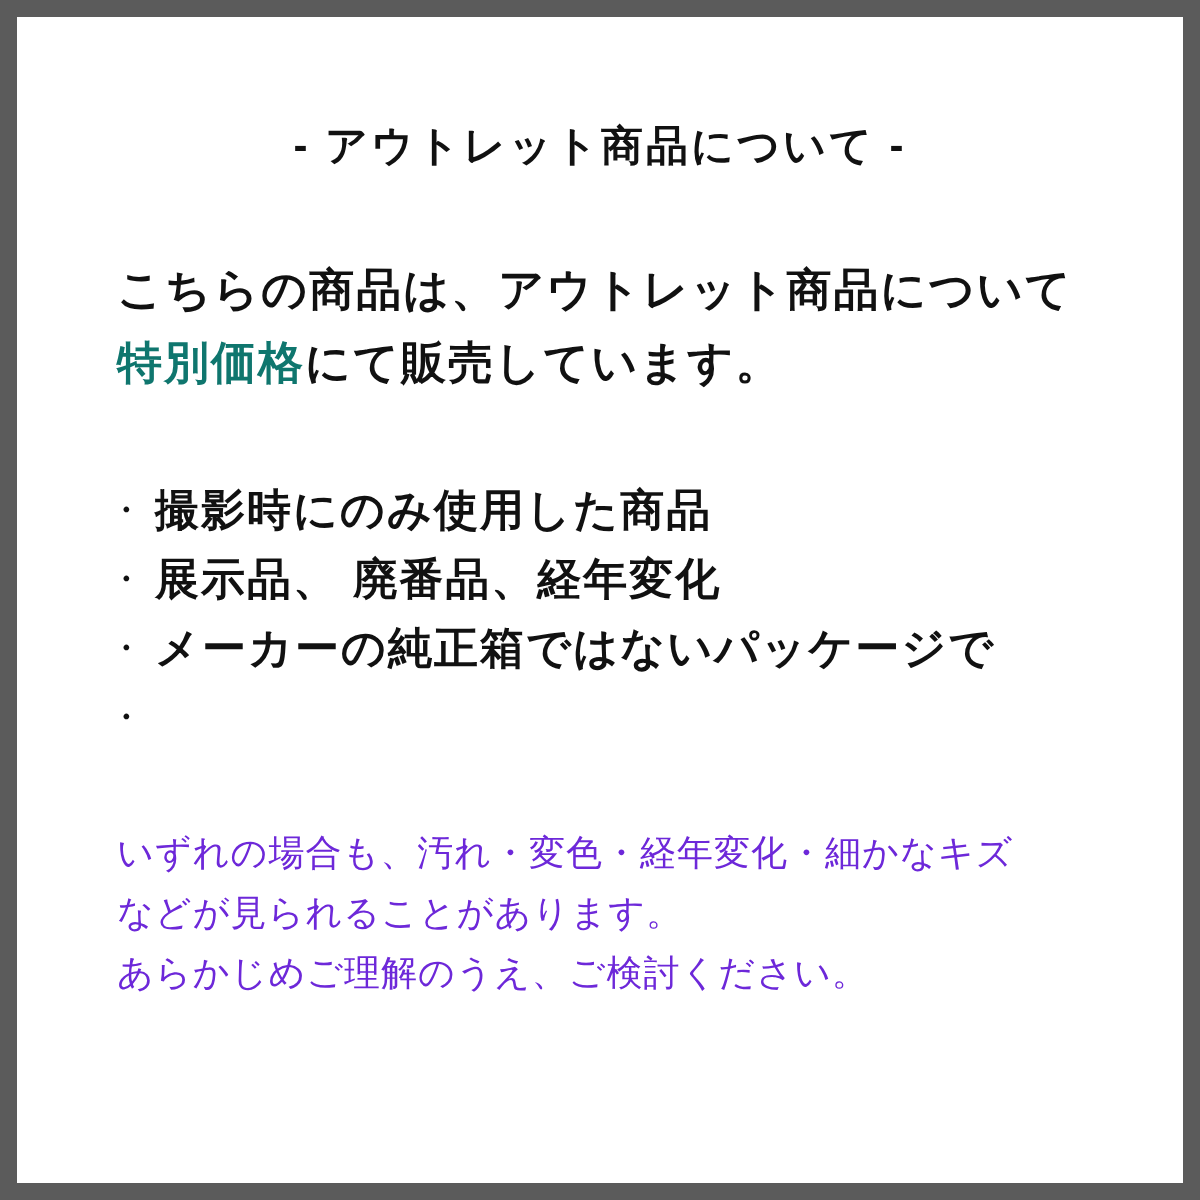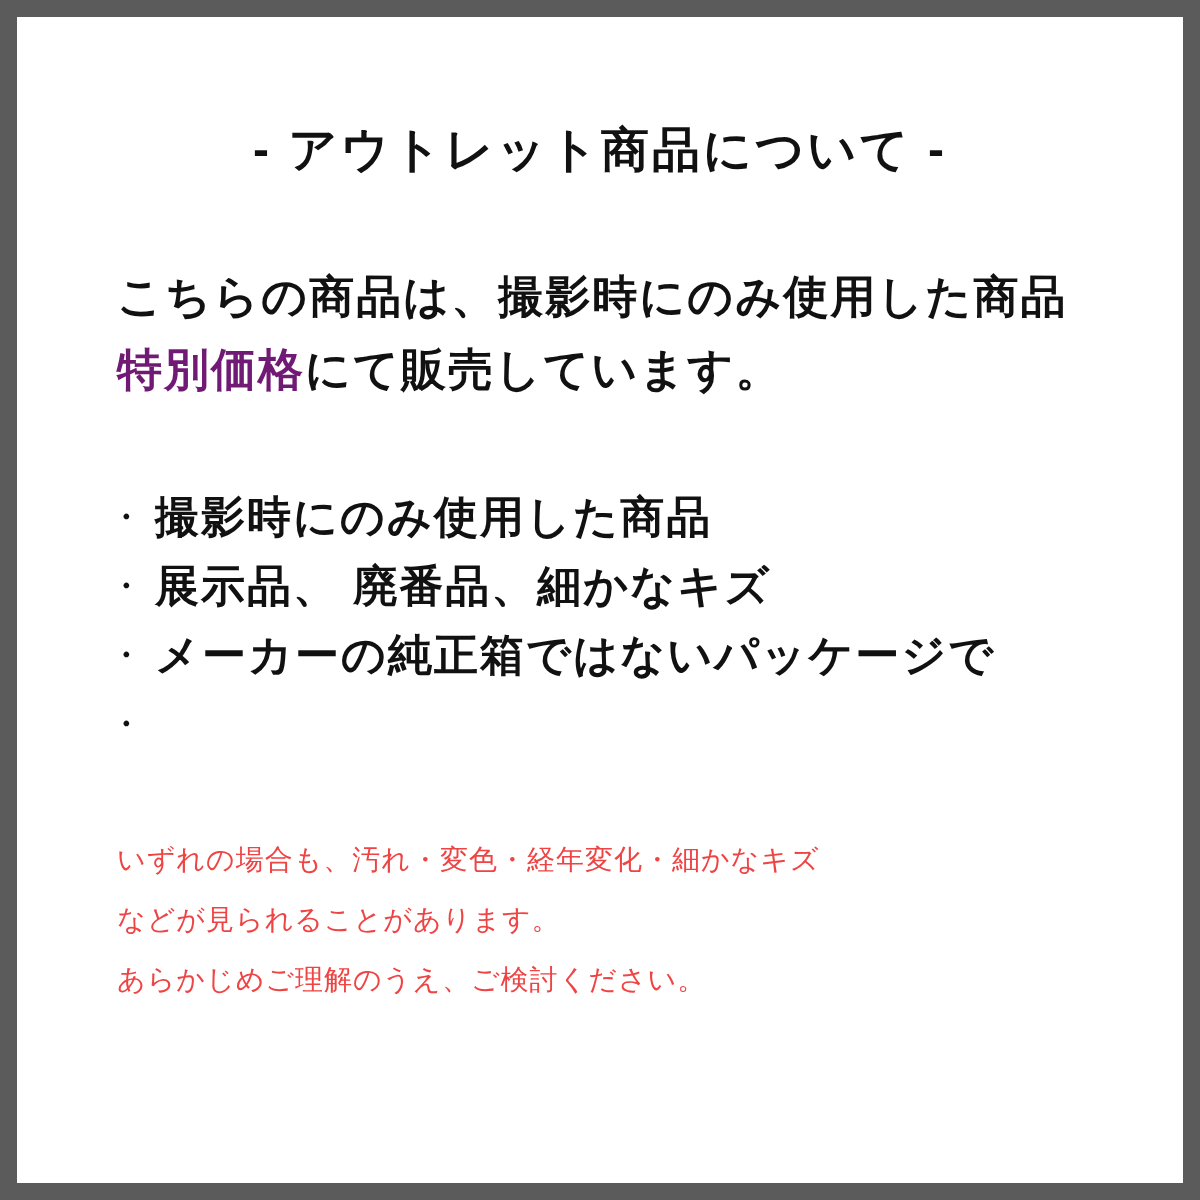--- a/index.html
+++ b/index.html
@@ -21,39 +21,39 @@
     width: 100%;
     height: 100%;
     background: #ffffff;
     color: #111111;
     overflow: hidden;
   }
 
   .title {
     margin-top: 103px;
     text-align: center;
-    font-size: 48px;
+    font-size: 42px;
     font-weight: 800;
     letter-spacing: 3px;
     line-height: 1.25;
     color: #111111;
     white-space: nowrap;
   }
 
   .intro {
     margin: 80px 40px 0 100px;
     font-size: 45px;
     font-weight: 800;
     letter-spacing: 2px;
     line-height: 73px;
     color: #111111;
   }
 
   .intro .red {
-    color: #701a75;
+    color: #0f766e;
   }
 
   .bullets {
     list-style: none;
     margin: 76px 30px 0 94px;
   }
 
   .bullet {
     display: flex;
     align-items: flex-start;
@@ -71,49 +71,49 @@
     letter-spacing: 0;
   }
 
   .bullet .bullet-text {
     white-space: pre-line;
     text-align: center;
   }
 
   .footer {
     margin: 72px 50px 0 100px;
-    font-size: 28px;
+    font-size: 36px;
     font-weight: 400;
     letter-spacing: 1px;
     line-height: 60px;
-    color: #ef4444;
+    color: #6d28d9;
     white-space: pre-line;
   }
 </style>
 </head>
 <body>
 
 <div class="frame">
   <div class="sheet">
 
     <h1 class="title">- アウトレット商品について -</h1>
 
     <p class="intro">
-      <span>こちらの商品は、撮影時にのみ使用した商品</span><br>
+      <span>こちらの商品は、アウトレット商品について</span><br>
       <span class="red">特別価格</span><span>にて販売しています。</span>
     </p>
 
     <ul class="bullets">
       <li class="bullet">
         <span class="dot">・</span>
         <span class="bullet-text">撮影時にのみ使用した商品</span>
       </li>
       <li class="bullet">
         <span class="dot">・</span>
-        <span class="bullet-text">展示品、 廃番品、細かなキズ</span>
+        <span class="bullet-text">展示品、 廃番品、経年変化</span>
       </li>
       <li class="bullet">
         <span class="dot">・</span>
         <span class="bullet-text">メーカーの純正箱ではないパッケージで</span>
       </li>
       <li class="bullet">
         <span class="dot">・</span>
       </li>
     </ul>
 

